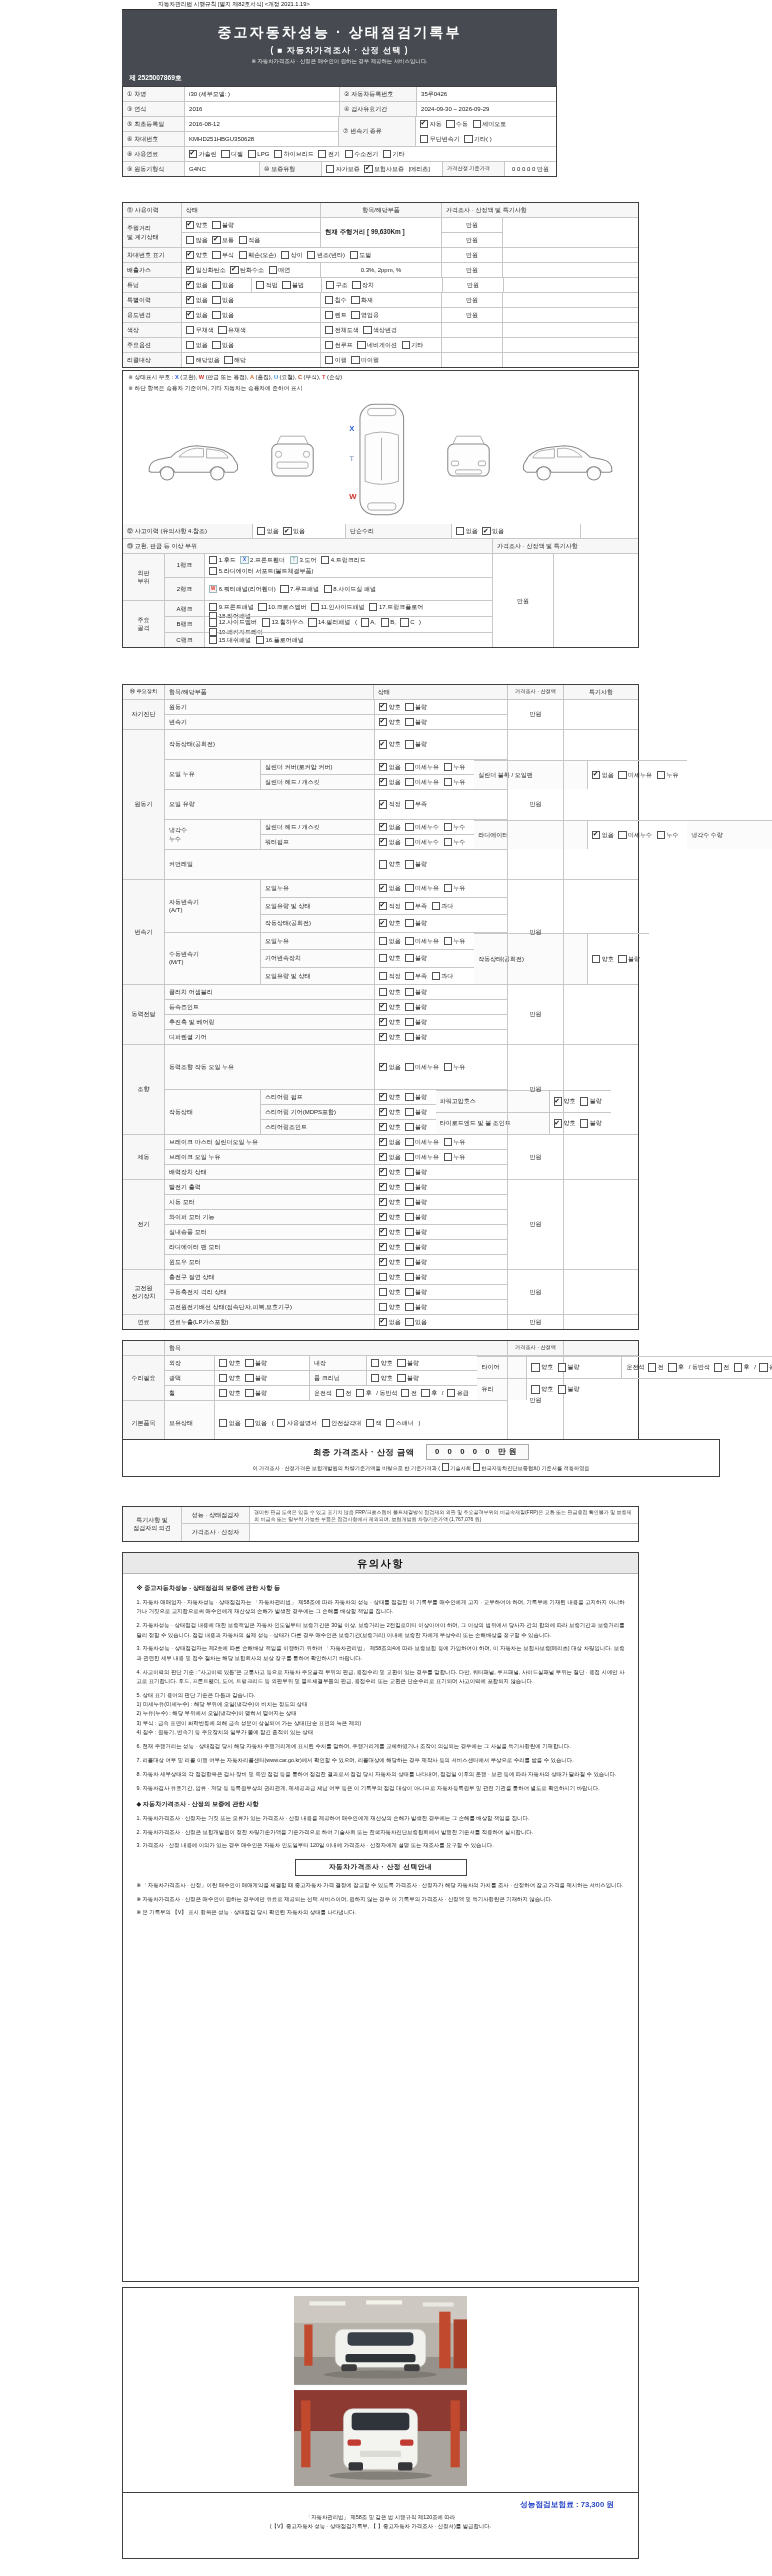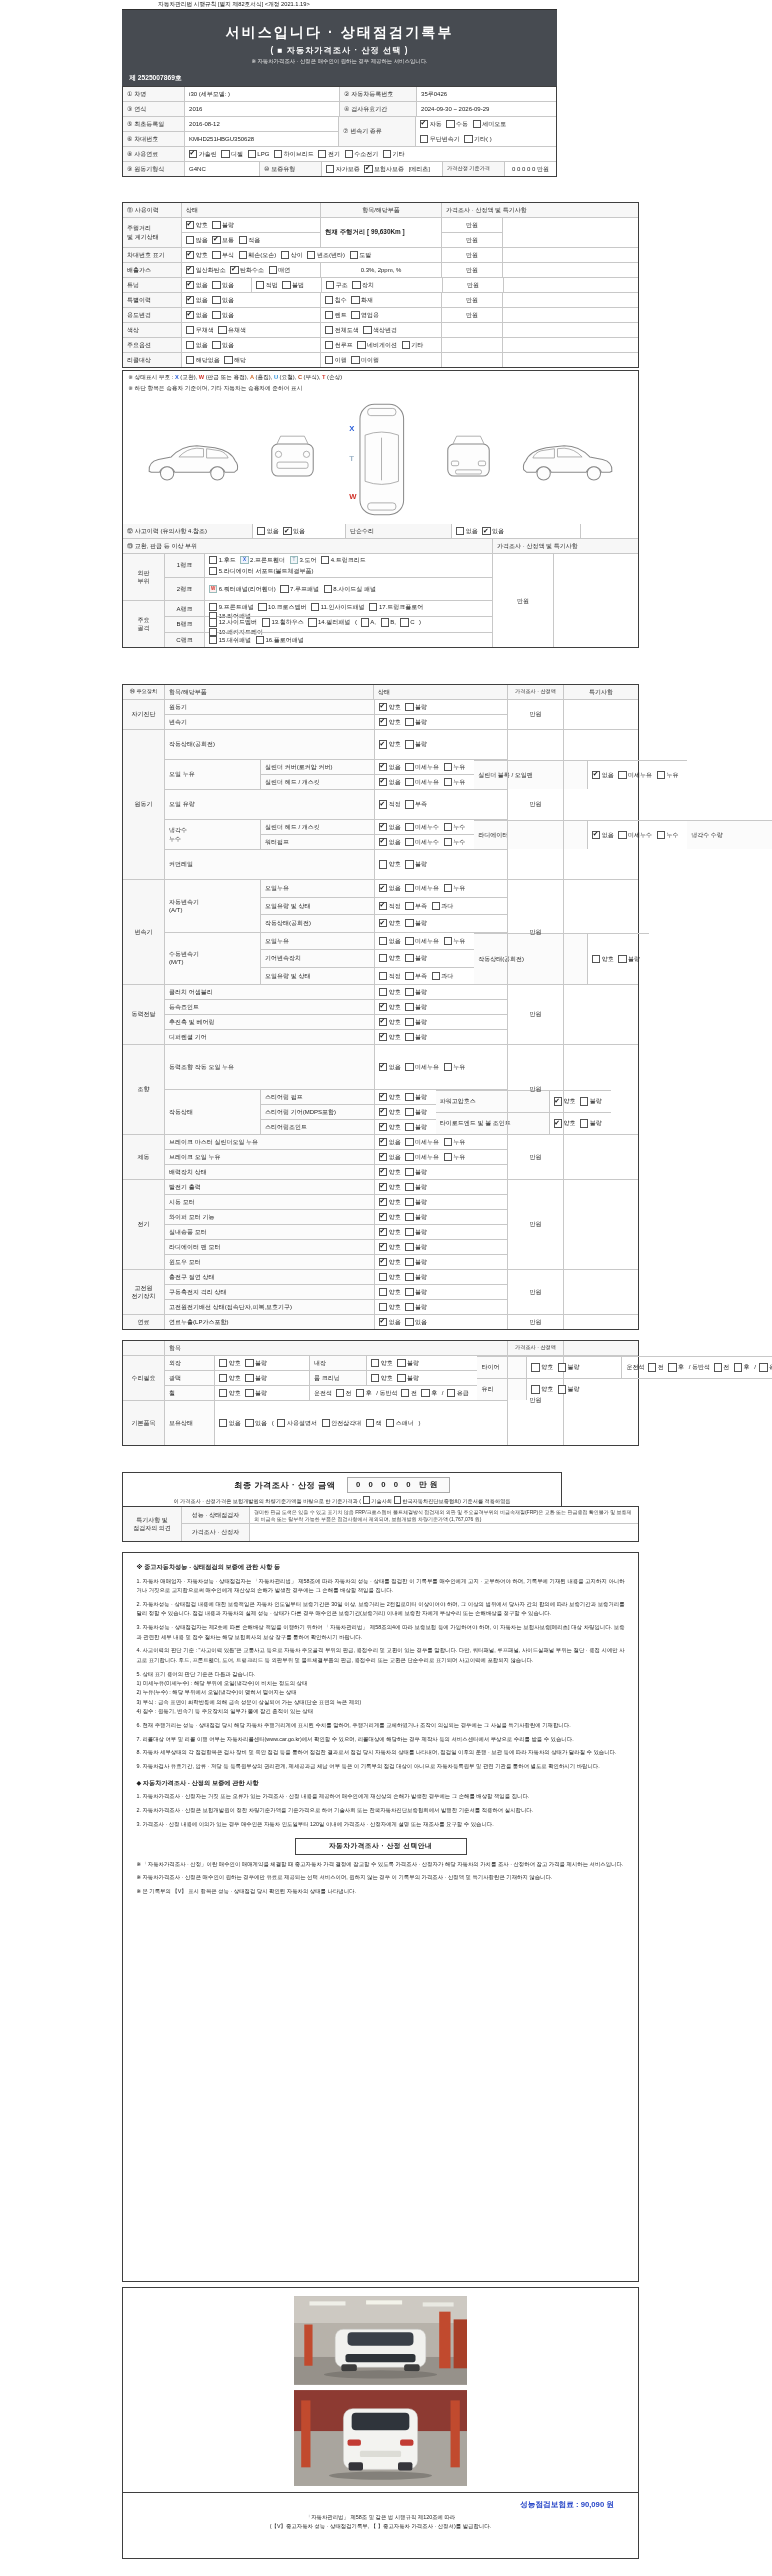--- a/index.html
+++ b/index.html
@@ -79,21 +79,21 @@
   .signline{font-size:5.4px;text-align:center;color:#222;line-height:1.7;padding-bottom:6.2px;}
 </style>
 </head>
 <body>
 
 <div class="wrap">
 
   <div class="sec lawref" style="top:1px;left:36px;">자동차관리법 시행규칙 [별지 제82호서식] &lt;개정 2021.1.19&gt;</div>
 
   <div class="sec hdr" style="top:9.3px;">
-    <div class="t1">서비스입니다 · 상태점검기록부</div>
+    <div class="t1">중고자동차성능 · 상태점검기록부</div>
     <div class="t2">( ■ 자동차가격조사 · 산정 선택 )</div>
     <div class="t3">※ 자동차가격조사 · 산정은 매수인이 원하는 경우 제공하는 서비스입니다.</div>
     <div class="docno">제 2525007869호</div>
   </div>
 
   <div class="sec tbl" style="top:86px;width:435px;">
     <div class="fbody">
         <div class="frow">
           <div class="fcell lab" style="width:61px;">
             <span class="ct">① 차명</span>
@@ -1840,21 +1840,21 @@
             </div>
           </div>
           <div class="fcell ctr" style="width:56px;">
             <span class="ct">만원</span>
           </div>
           <div class="fcell flex1" style=""></div>
         </div>
       </div>
   </div>
 
-  <div class="sec tbl" style="top:1472px;width:440px;">
+  <div class="sec tbl" style="top:1439px;width:598px;">
     <div class="finrow">
       <span class="finlab">최종 가격조사 · 산정 금액</span>
       <span class="finval">0 0 0 0 0 만원</span>
     </div>
     <div class="finnote">
       <span>이 가격조사 · 산정가격은 보험개발원의 차량기준가액을 바탕으로 한 기준가격과 (</span><span class="bxi"></span><span>기술사회</span><span class="bxi"></span><span>한국자동차진단보증협회</span><span>) 기준서를 적용하였음</span>
     </div>
   </div>
 
   <div class="sec tbl opin" style="top:1506px;width:517px;">
@@ -1878,20 +1878,23 @@
             </div>
           <div class="fcell flex1 optext">
               <span></span>
             </div>
         </div>
       </div>
     </div>
   </div>
 
   <div class="sec tbl" style="top:1552px;width:517px;height:730px;box-sizing:border-box;">
+    <div class="band">
+      <div class="bt">유의사항</div>
+    </div>
     <div class="notice-inner">
       <div class="nh">※ 중고자동차성능 · 상태점검의 보증에 관한 사항 등</div>
       <div>
           <div class="np">1.  자동차 매매업자 · 자동차성능 · 상태점검자는 「자동차관리법」 제58조에 따라 자동차의 성능 · 상태를 점검한 이 기록부를 매수인에게 고지 · 교부하여야 하며, 기록부에 기재된 내용을 고지하지 아니하거나 거짓으로 고지함으로써 매수인에게 재산상의 손해가 발생한 경우에는 그 손해를 배상할 책임을 집니다.</div>
           <div class="np">2.  자동차성능 · 상태점검 내용에 대한 보증책임은 자동차 인도일부터 보증기간은 30일 이상, 보증거리는 2천킬로미터 이상이어야 하며, 그 이상의 범위에서 당사자 간의 합의에 따라 보증기간과 보증거리를 달리 정할 수 있습니다. 점검 내용과 자동차의 실제 성능 · 상태가 다른 경우 매수인은 보증기간(보증거리) 이내에 보증한 자에게 무상수리 또는 손해배상을 청구할 수 있습니다.</div>
           <div class="np">3.  자동차성능 · 상태점검자는 제2호에 따른 손해배상 책임을 이행하기 위하여 「자동차관리법」 제58조의4에 따라 보증보험 등에 가입하여야 하며, 이 자동차는 보험사보증[메리츠] 대상 차량입니다. 보증과 관련한 세부 내용 및 접수 절차는 해당 보험회사의 보상 창구를 통하여 확인하시기 바랍니다.</div>
           <div class="np">4.  사고이력의 판단 기준 : "사고이력 있음"은 교통사고 등으로 자동차 주요골격 부위의 판금, 용접수리 및 교환이 있는 경우를 말합니다. 다만, 쿼터패널, 루프패널, 사이드실패널 부위는 절단 · 용접 시에만 사고로 표기합니다. 후드, 프론트휀더, 도어, 트렁크리드 등 외판부위 및 볼트체결부품의 판금, 용접수리 또는 교환은 단순수리로 표기되며 사고이력에 포함되지 않습니다.</div>
           <div class="np">5.  상태 표기 용어의 판단 기준은 다음과 같습니다.
       1) 미세누유(미세누수) : 해당 부위에 오일(냉각수)이 비치는 정도의 상태
       2) 누유(누수) : 해당 부위에서 오일(냉각수)이 맺혀서 떨어지는 상태
@@ -1950,21 +1953,21 @@
         <rect x="206" y="96" width="26" height="12" rx="4" fill="#c23b33"></rect>
         <rect x="128" y="118" width="80" height="12" rx="3" fill="#dcdcd6"></rect>
         <rect x="106" y="140" width="28" height="16" rx="4" fill="#35353a"></rect>
         <rect x="202" y="140" width="28" height="16" rx="4" fill="#35353a"></rect>
         <ellipse cx="168" cy="166" rx="100" ry="8" fill="#83807a"></ellipse>
       </svg>
     </div>
   </div>
 
   <div class="sec tbl" style="top:2492px;width:517px;height:67px;box-sizing:border-box;">
-    <div class="insfee">성능점검보험료 : 90,090 원</div>
+    <div class="insfee">성능점검보험료 : 73,300 원</div>
     <div class="signline">
       <span>「자동차관리법」 제58조 및 같은 법 시행규칙 제120조에 따라</span><br>
       <span>(【V】중고자동차 성능 · 상태점검기록부,  【 】중고자동차 가격조사 · 산정서)를 발급합니다.</span>
     </div>
   </div>
 
 </div>
 
 
 </body></html>

